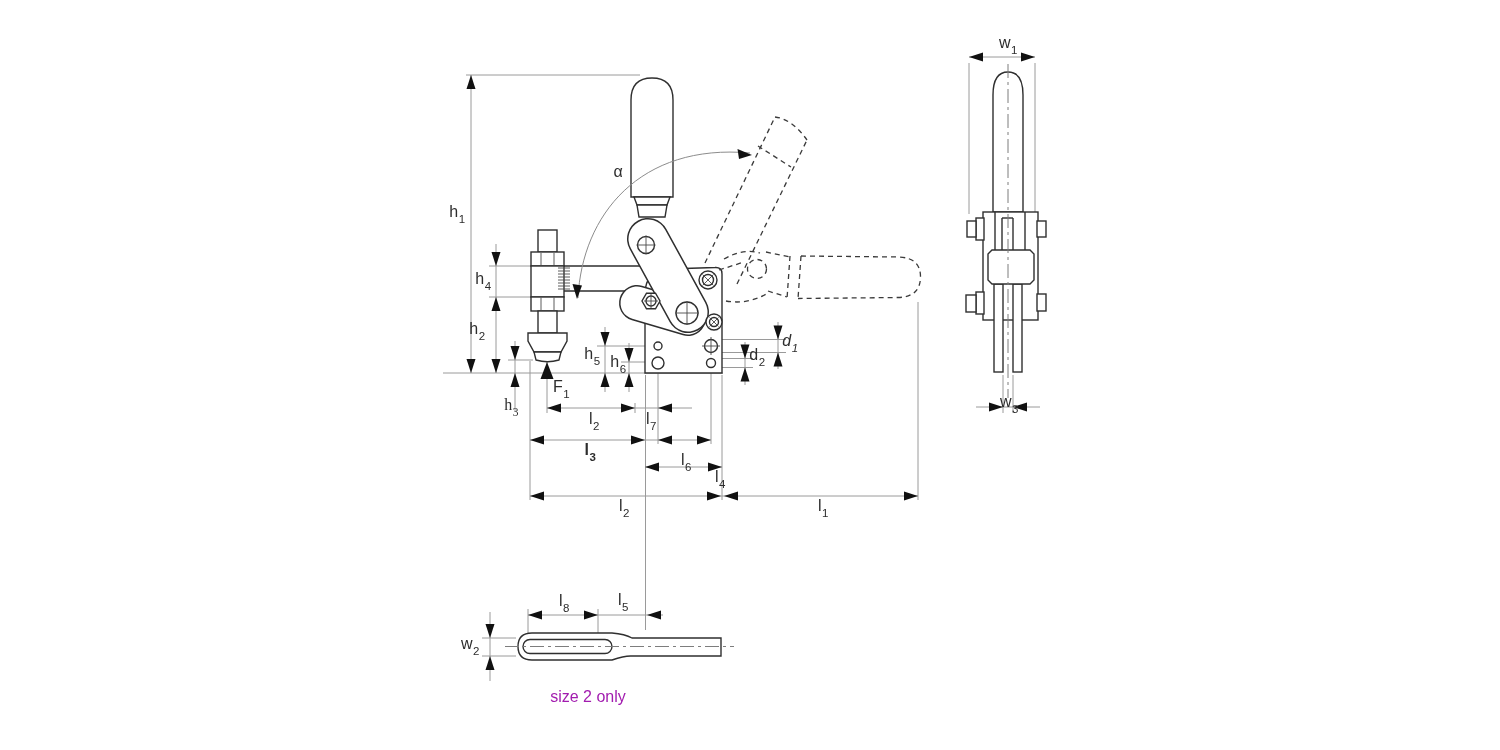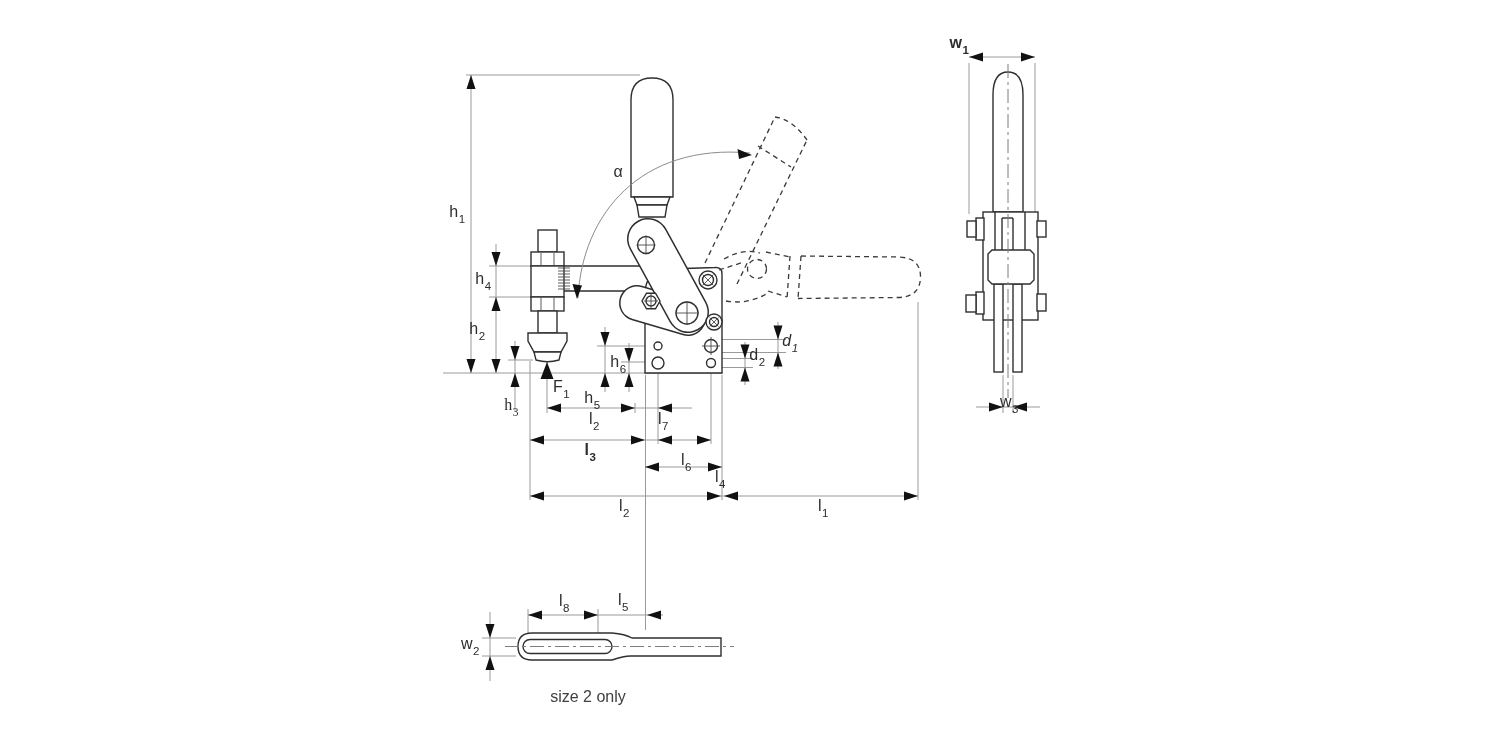--- a/index.html
+++ b/index.html
@@ -2,21 +2,21 @@
 <html><head>
 <meta charset="utf-8">
 <style>
   html,body{margin:0;padding:0;background:#fff;}
   .stage{position:relative;width:1500px;height:750px;background:#fff;overflow:hidden;
          font-family:"Liberation Sans", sans-serif;}
   svg{position:absolute;left:0;top:0;}
   .lbl{position:absolute;transform:translate(-50%,-50%);color:#2d2d2d;font-size:16px;
        white-space:nowrap;line-height:1;}
   .lbl sub{font-size:11.5px;position:relative;top:2px;left:0.5px;}
-  .caption{position:absolute;transform:translate(-50%,-50%);color:#404040;font-size:16px;}
+  .caption{position:absolute;transform:translate(-50%,-50%);color:#a21caf;font-size:16px;}
 </style>
 </head>
 <body>
 
 <div class="stage">
   <svg width="1500" height="750" viewBox="0 0 1500 750">
 
     <g id="dimlines" stroke="#9a9a9a" stroke-width="1">
         <line x1="466" y1="75" x2="640" y2="75"></line>
         <line x1="471" y1="75" x2="471" y2="373"></line>
@@ -222,33 +222,33 @@
         <path d="M 490 656 l -4.5 14 l 9 0 z"></path>
       </g>
   </svg>
 
   <div id="labels">
       <span class="lbl" style="left: 457px; top: 214px;">h<sub>1</sub></span>
       <span class="lbl" style="left: 483px; top: 281px;">h<sub>4</sub></span>
       <span class="lbl" style="left: 477px; top: 331px;">h<sub>2</sub></span>
       <span class="lbl" style="left: 511px; top: 407px; font-family: Liberation Serif, serif;">h<sub>3</sub></span>
       <span class="lbl" style="left: 561px; top: 389px;">F<sub>1</sub></span>
-      <span class="lbl" style="left: 592px; top: 356px; margin-top: 44px;">h<sub>5</sub></span>
+      <span class="lbl" style="left: 592px; top: 356px;">h<sub>5</sub></span>
       <span class="lbl" style="left: 618px; top: 364px;">h<sub>6</sub></span>
       <span class="lbl" style="left: 790px; top: 343px; font-style: italic;">d<sub>1</sub></span>
       <span class="lbl" style="left: 757px; top: 357px;">d<sub>2</sub></span>
       <span class="lbl" style="left: 618px; top: 172px;">α</span>
       <span class="lbl" style="left: 594px; top: 421px;">l<sub>2</sub></span>
-      <span class="lbl" style="left: 651px; top: 421px; margin-left: 12px;">l<sub>7</sub></span>
+      <span class="lbl" style="left: 651px; top: 421px;">l<sub>7</sub></span>
       <span class="lbl" style="left: 590px; top: 452px; font-weight: bold;">l<sub>3</sub></span>
       <span class="lbl" style="left: 686px; top: 462px;">l<sub>6</sub></span>
       <span class="lbl" style="left: 684px; top: 479px; margin-left: 36px;">l<sub>4</sub></span>
       <span class="lbl" style="left: 624px; top: 508px;">l<sub>2</sub></span>
       <span class="lbl" style="left: 823px; top: 508px;">l<sub>1</sub></span>
-      <span class="lbl" style="left: 959px; top: 45px; font-weight: bold;">w<sub>1</sub></span>
+      <span class="lbl" style="left: 1008px; top: 45px;">w<sub>1</sub></span>
       <span class="lbl" style="left: 1009px; top: 404px;">w<sub>3</sub></span>
       <span class="lbl" style="left: 564px; top: 603px;">l<sub>8</sub></span>
       <span class="lbl" style="left: 623px; top: 602px;">l<sub>5</sub></span>
       <span class="lbl" style="left: 470px; top: 646px;">w<sub>2</sub></span>
     </div>
 
   <div class="caption" style="left:588px;top:697px">size 2 only</div>
 </div>
 
 </body></html>

